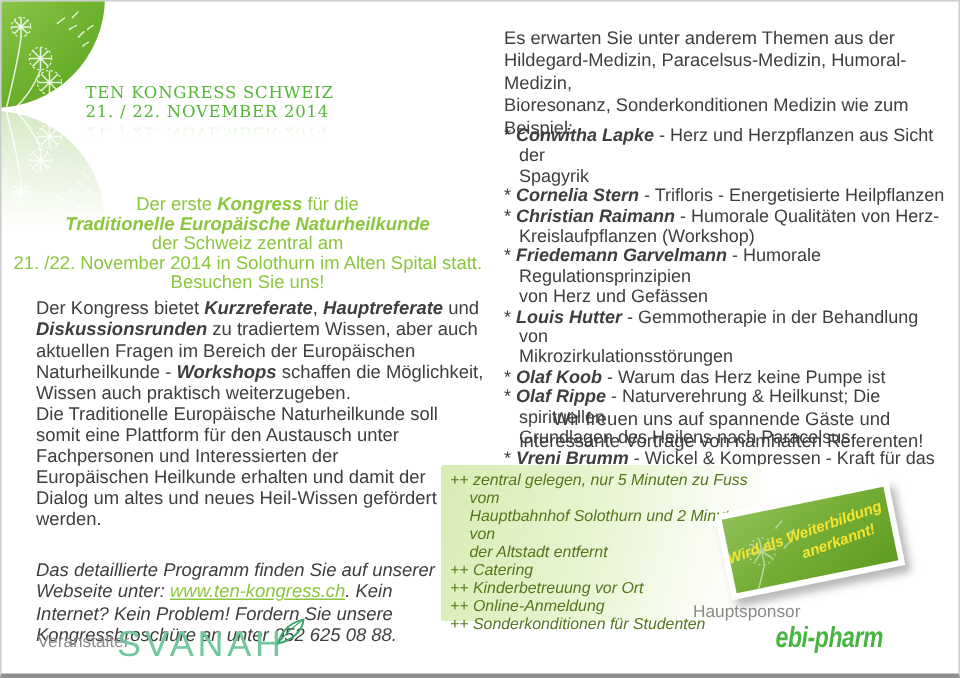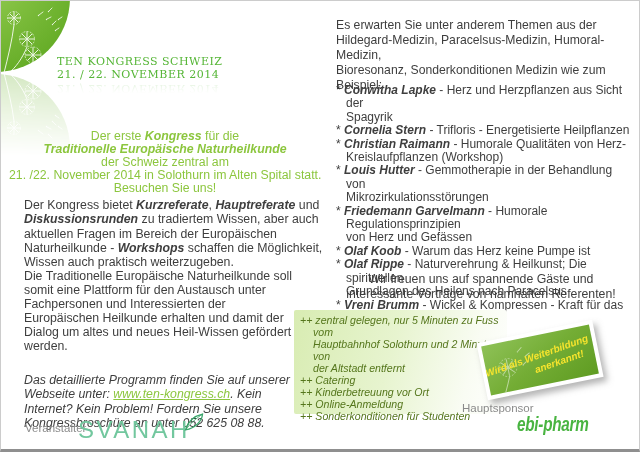--- a/index.html
+++ b/index.html
@@ -148,22 +148,22 @@
   <div class="para p2"><span>Die Traditionelle Europäische Naturheilkunde soll</span><br><span>somit eine Plattform für den Austausch unter</span><br><span>Fachpersonen und Interessierten der</span><br><span>Europäischen Heilkunde erhalten und damit der</span><br><span>Dialog um altes und neues Heil-Wissen gefördert</span><br><span>werden.</span></div>
   <div class="para p3"><span>Das detaillierte Programm finden Sie auf unserer</span><br><span>Webseite unter: </span><span class="u">www.ten-kongress.ch</span><span>. Kein</span><br><span>Internet? Kein Problem! Fordern Sie unsere</span><br><span>Kongressbroschüre an unter 052 625 08 88.</span></div>
 
   <div class="right-intro"><span>Es erwarten Sie unter anderem Themen aus der</span><br><span>Hildegard-Medizin, Paracelsus-Medizin, Humoral-Medizin,</span><br><span>Bioresonanz, Sonderkonditionen Medizin wie zum</span><br><span>Beispiel:</span></div>
 
   <div class="speaker-list">
 
   <div class="speaker"><span>* </span><span class="b">Conwitha Lapke</span><span> - Herz und Herzpflanzen aus Sicht der</span><br><span>Spagyrik</span></div>
       <div class="speaker"><span>* </span><span class="b">Cornelia Stern</span><span> - Trifloris - Energetisierte Heilpflanzen</span></div>
       <div class="speaker"><span>* </span><span class="b">Christian Raimann</span><span> - Humorale Qualitäten von Herz-</span><br><span>Kreislaufpflanzen (Workshop)</span></div>
+      <div class="speaker"><span>* </span><span class="b">Friedemann Garvelmann</span><span> - Humorale Regulationsprinzipien</span><br><span>von Herz und Gefässen</span></div>
       <div class="speaker"><span>* </span><span class="b">Louis Hutter</span><span> - Gemmotherapie in der Behandlung von</span><br><span>Mikrozirkulationsstörungen</span></div>
-      <div class="speaker"><span>* </span><span class="b">Friedemann Garvelmann</span><span> - Humorale Regulationsprinzipien</span><br><span>von Herz und Gefässen</span></div>
       <div class="speaker"><span>* </span><span class="b">Olaf Koob</span><span> - Warum das Herz keine Pumpe ist</span></div>
       <div class="speaker"><span>* </span><span class="b">Olaf Rippe</span><span> - Naturverehrung &amp; Heilkunst; Die spirituellen</span><br><span>Grundlagen des Heilens nach Paracelsus</span></div>
       <div class="speaker"><span>* </span><span class="b">Vreni Brumm</span><span> - Wickel &amp; Kompressen - Kraft für das Herz</span><br><span>(Workshop)</span></div>
     </div>
 
   <div class="closing-note"><span>Wir freuen uns auf spannende Gäste und</span><br><span>interessante Vorträge von namhaften Referenten!</span></div>
 
   <div class="info-box">
 
   <div class="info-item"><span>++ </span><span>zentral gelegen, nur 5 Minuten zu Fuss vom</span><br><span>Hauptbahnhof Solothurn und 2 Minuten von</span><br><span>der Altstadt entfernt</span></div>

